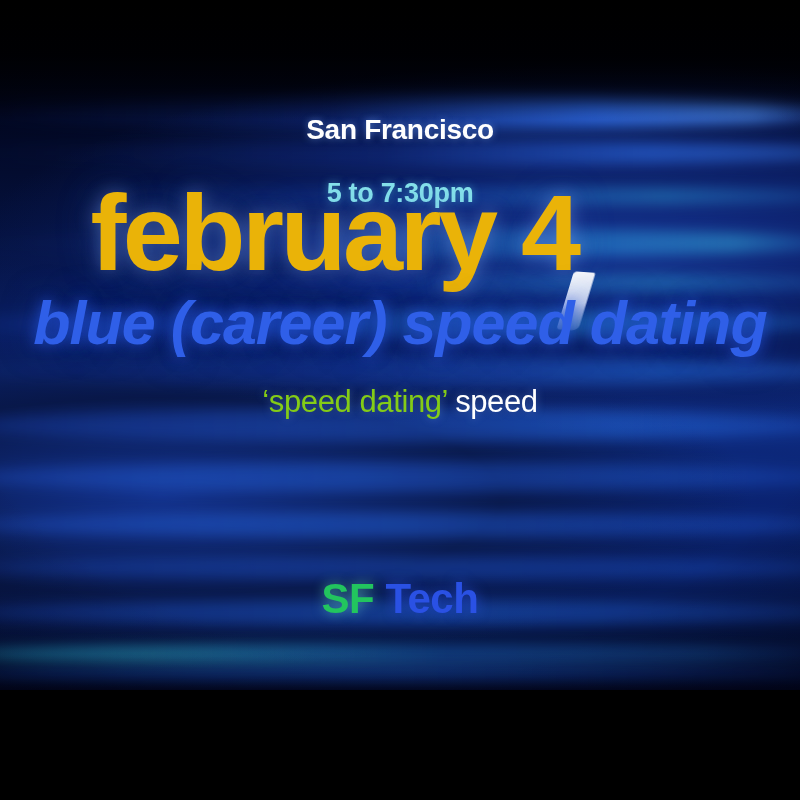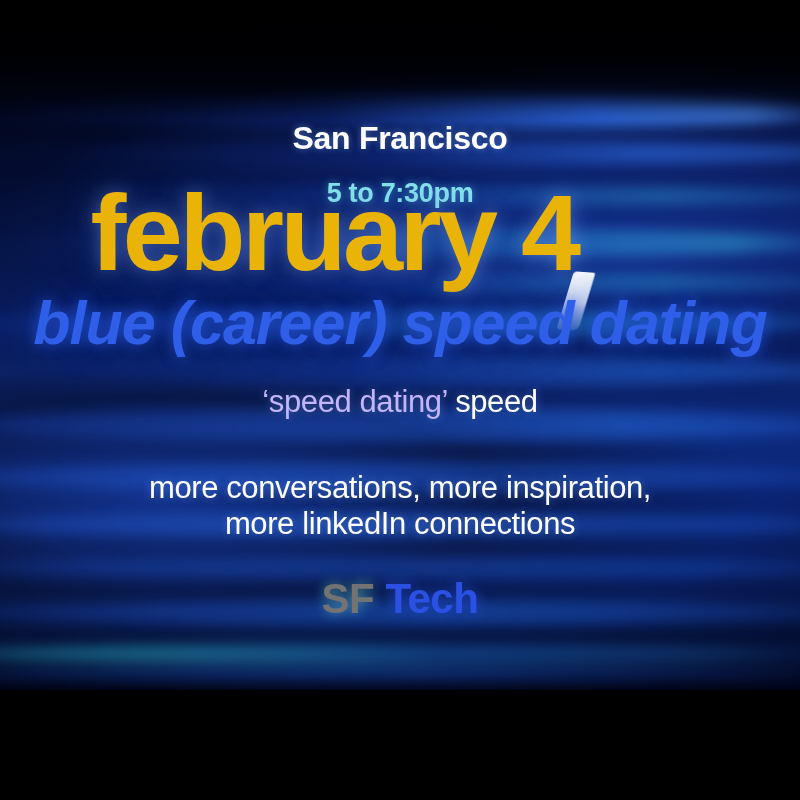--- a/index.html
+++ b/index.html
@@ -74,22 +74,22 @@
 
   
   .content {
     position: absolute;
     left: 0; top: 0;
     width: 800px; height: 800px;
     text-align: center;
   }
   .loc {
     position: absolute;
-    left: 0; top: 120px; width: 800px;
-    font-size: 32px;
+    left: 0; top: 114px; width: 800px;
+    font-size: 28px;
     font-weight: bold;
     color: #ffffff;
     letter-spacing: -0.3px;
     text-shadow: 0 0 7px rgba(120,170,255,0.55);
   }
   .time {
     position: absolute;
     left: 0; top: 162px; width: 800px;
     font-size: 27px;
     font-weight: bold;
@@ -130,40 +130,40 @@
 
   .body-block-1 {
     position: absolute;
     left: 0; top: 384px; width: 800px;
     font-size: 31px;
     line-height: 1.17;
     color: #ffffff;
     letter-spacing: -0.4px;
     text-shadow: 0 0 9px rgba(120,170,255,0.45);
   }
-  .mint { color: #c4b5fd; }
+  .mint { color: #84cc16; }
   .body-block-2 {
     position: absolute;
     left: 0; top: 470px; width: 800px;
     font-size: 31px;
     line-height: 1.17;
     color: #ffffff;
     letter-spacing: -0.4px;
     text-shadow: 0 0 9px rgba(120,170,255,0.45);
   }
 
   .logo {
     position: absolute;
     left: 0; top: 578px; width: 800px;
     font-size: 42px;
     font-weight: bold;
     line-height: 1.02;
     letter-spacing: -0.5px;
   }
-  .logo .sf { color: #737373; text-shadow: 0 0 12px rgba(110,225,210,0.6); }
+  .logo .sf { color: #22c55e; text-shadow: 0 0 12px rgba(110,225,210,0.6); }
   .logo .bt { color: #2a51e4; text-shadow: 0 0 13px rgba(40,80,230,0.7); }
 
   .vignette {
     position: absolute;
     left: 0; top: 0; width: 800px; height: 690px;
     pointer-events: none;
     background: radial-gradient(ellipse 110% 95% at 50% 45%, rgba(0,0,0,0) 52%, rgba(0,0,10,0.45) 85%, rgba(0,0,6,0.75) 100%);
   }
 </style>
 </head>
@@ -203,23 +203,19 @@
     <div class="headline">february 4</div>
 
     <div class="smear"></div>
 
     <div class="subhead">blue (career) speed dating</div>
 
     <div class="body-block-1">
       <div><span class="mint">‘speed dating’</span><span> speed</span></div>
     </div>
 
-    <div class="body-block-2">
-      <div>more conversations, more inspiration,</div>
-      <div>more linkedIn connections</div>
-    </div>
 
     <div class="logo">
       <div><span class="sf">SF</span><span class="bt">&nbsp;</span><span class="bt">Tech</span></div>
     </div>
 
   </div>
 </div>
 
 </body></html>

